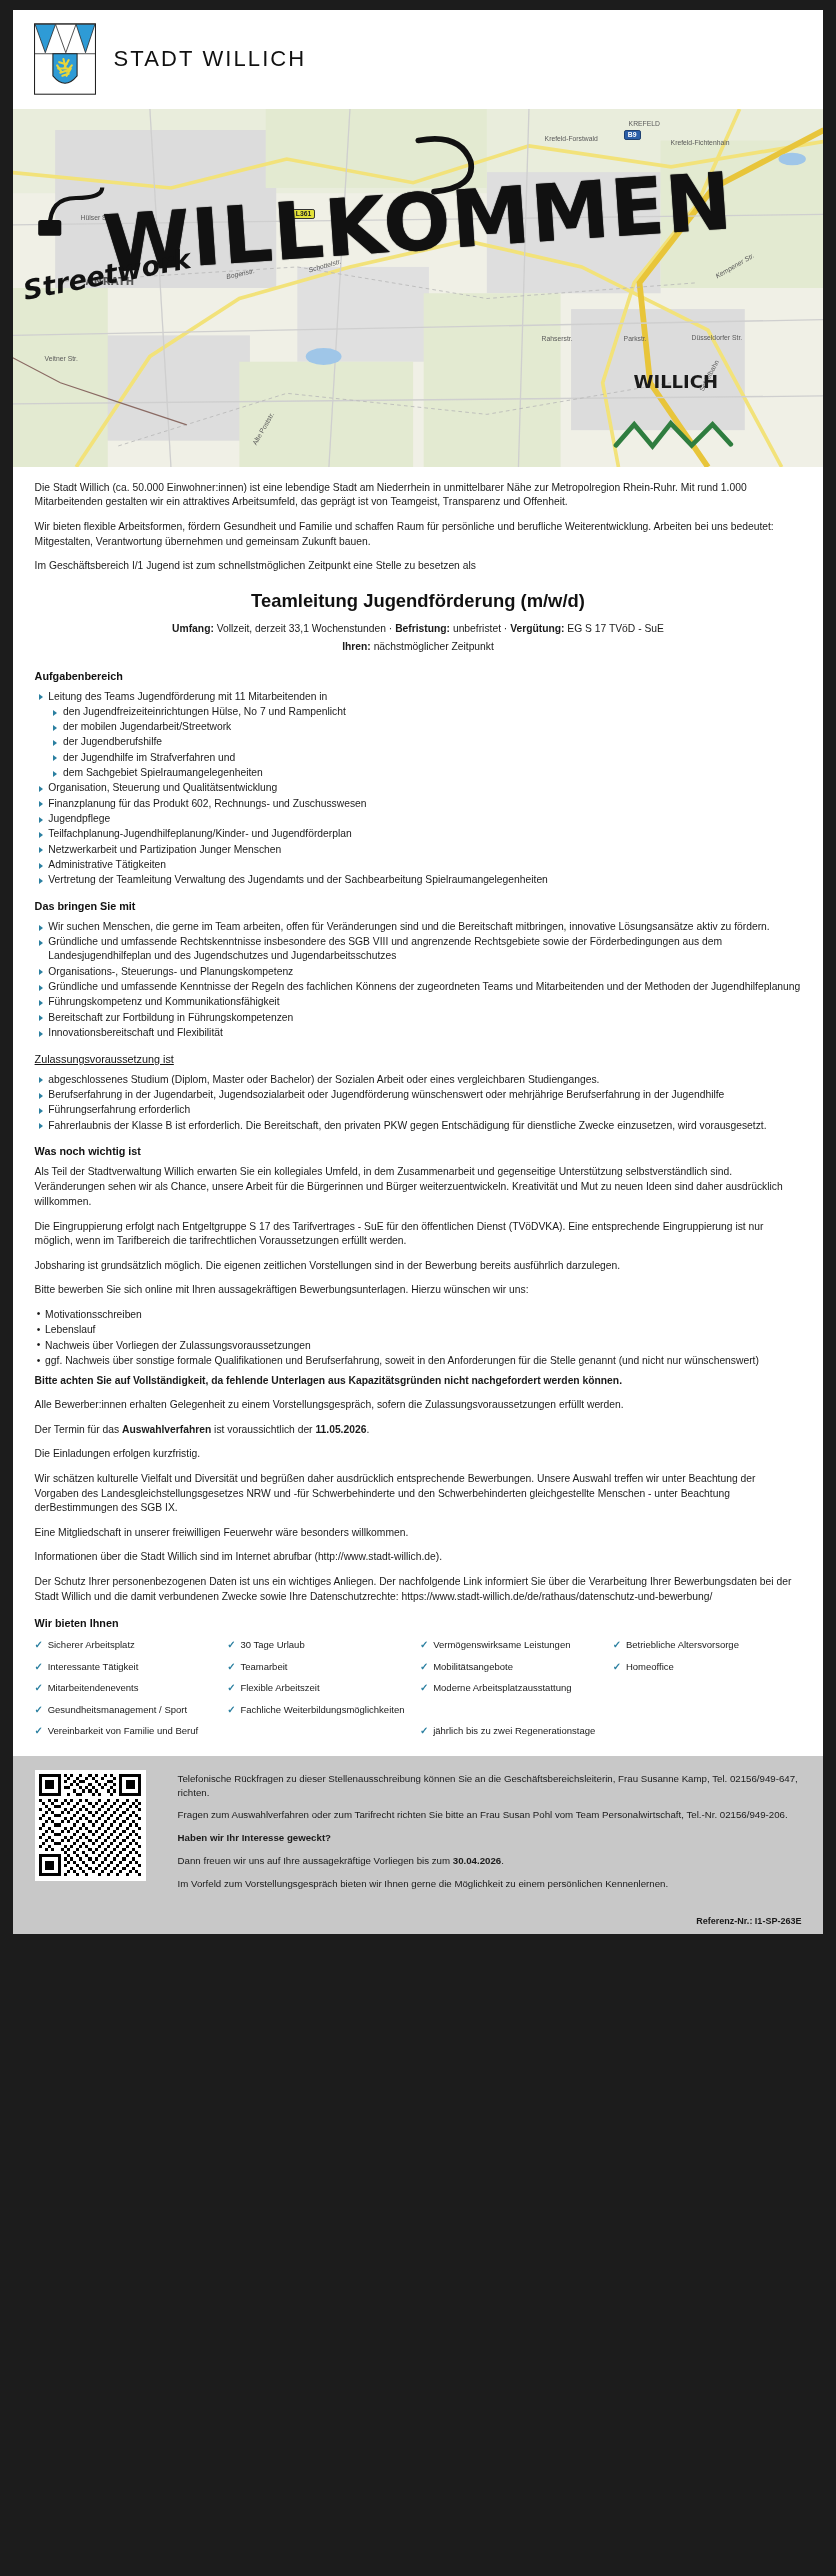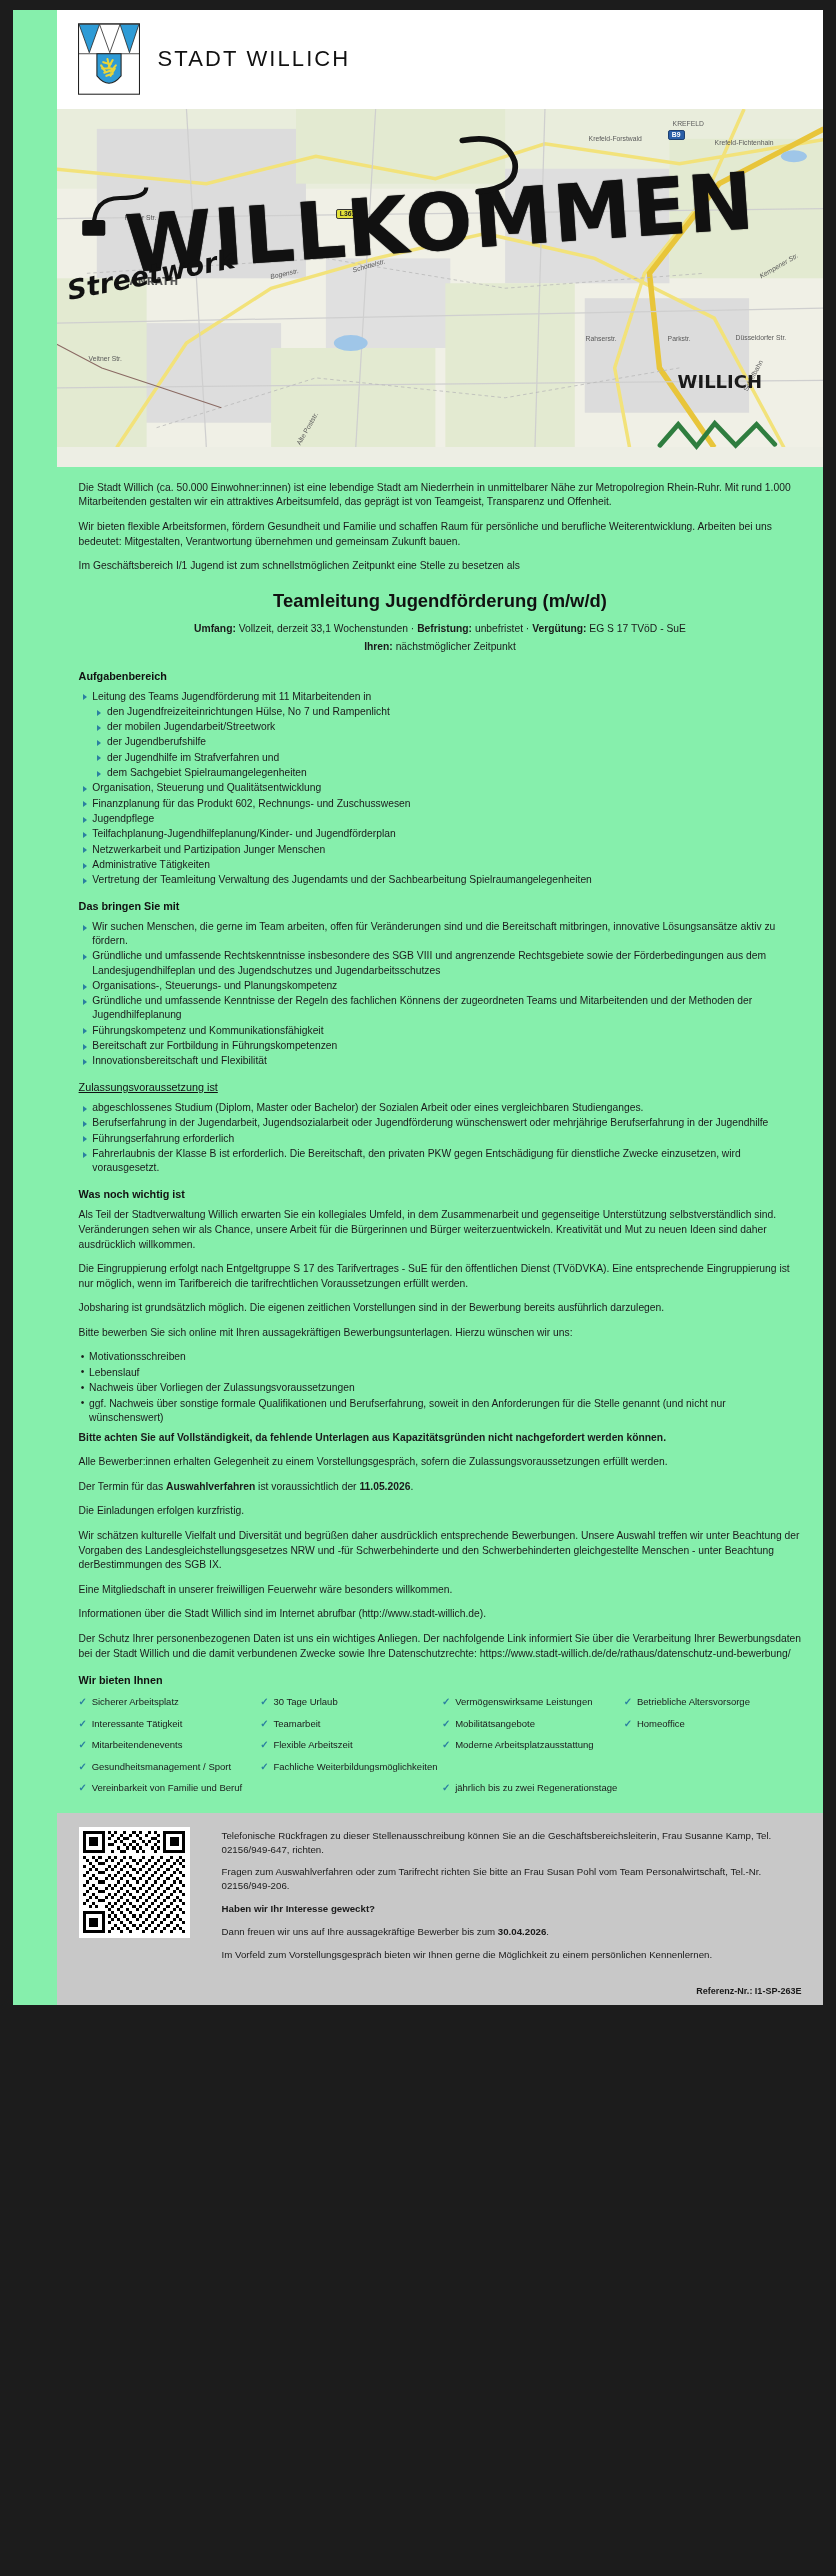--- a/index.html
+++ b/index.html
@@ -12,25 +12,24 @@
   }
   #page {
     width: 836px;
     min-height: 2576px;
     background: #1c1c1c;
     position: relative;
     box-sizing: border-box;
     padding: 9.5px 12.6px 0 12.6px;
   }
   .sheet {
-    background: #86efac;
+    background: #ffffff;
     width: 100%;
     box-sizing: border-box;
     position: relative;
-    padding-left: 44px;
   }
   
   .hdr {
     display: flex;
     align-items: center;
     gap: 18px;
     padding: 13.7px 0 13.7px 21px;
     background: #fff;
   }
   .coat {
@@ -792,21 +791,21 @@
               <rect x="25" y="32" width="1" height="1"></rect>
               <rect x="28" y="32" width="1" height="1"></rect>
               <rect x="32" y="32" width="1" height="1"></rect>
           </g>
         </svg>
       </div>
       <div class="ftext">
         <p>Telefonische Rückfragen zu dieser Stellenausschreibung können Sie an die Geschäftsbereichsleiterin, Frau Susanne Kamp, Tel. 02156/949-647, richten.</p>
         <p>Fragen zum Auswahlverfahren oder zum Tarifrecht richten Sie bitte an Frau Susan Pohl vom Team Personalwirtschaft, Tel.-Nr. 02156/949-206.</p>
         <p class="bold">Haben wir Ihr Interesse geweckt?</p>
-        <p><span>Dann freuen wir uns auf Ihre aussagekräftige Bewerber bis zum </span><b>30.04.2026</b><span>.</span></p>
+        <p><span>Dann freuen wir uns auf Ihre aussagekräftige Vorliegen bis zum </span><b>30.04.2026</b><span>.</span></p>
         <p>Im Vorfeld zum Vorstellungsgespräch bieten wir Ihnen gerne die Möglichkeit zu einem persönlichen Kennenlernen.</p>
       </div>
     </div>
     <div class="refbar">Referenz-Nr.: I1-SP-263E</div>
   </div>
   <div class="botpad"></div>
 </div>
 
 
 </body></html>

